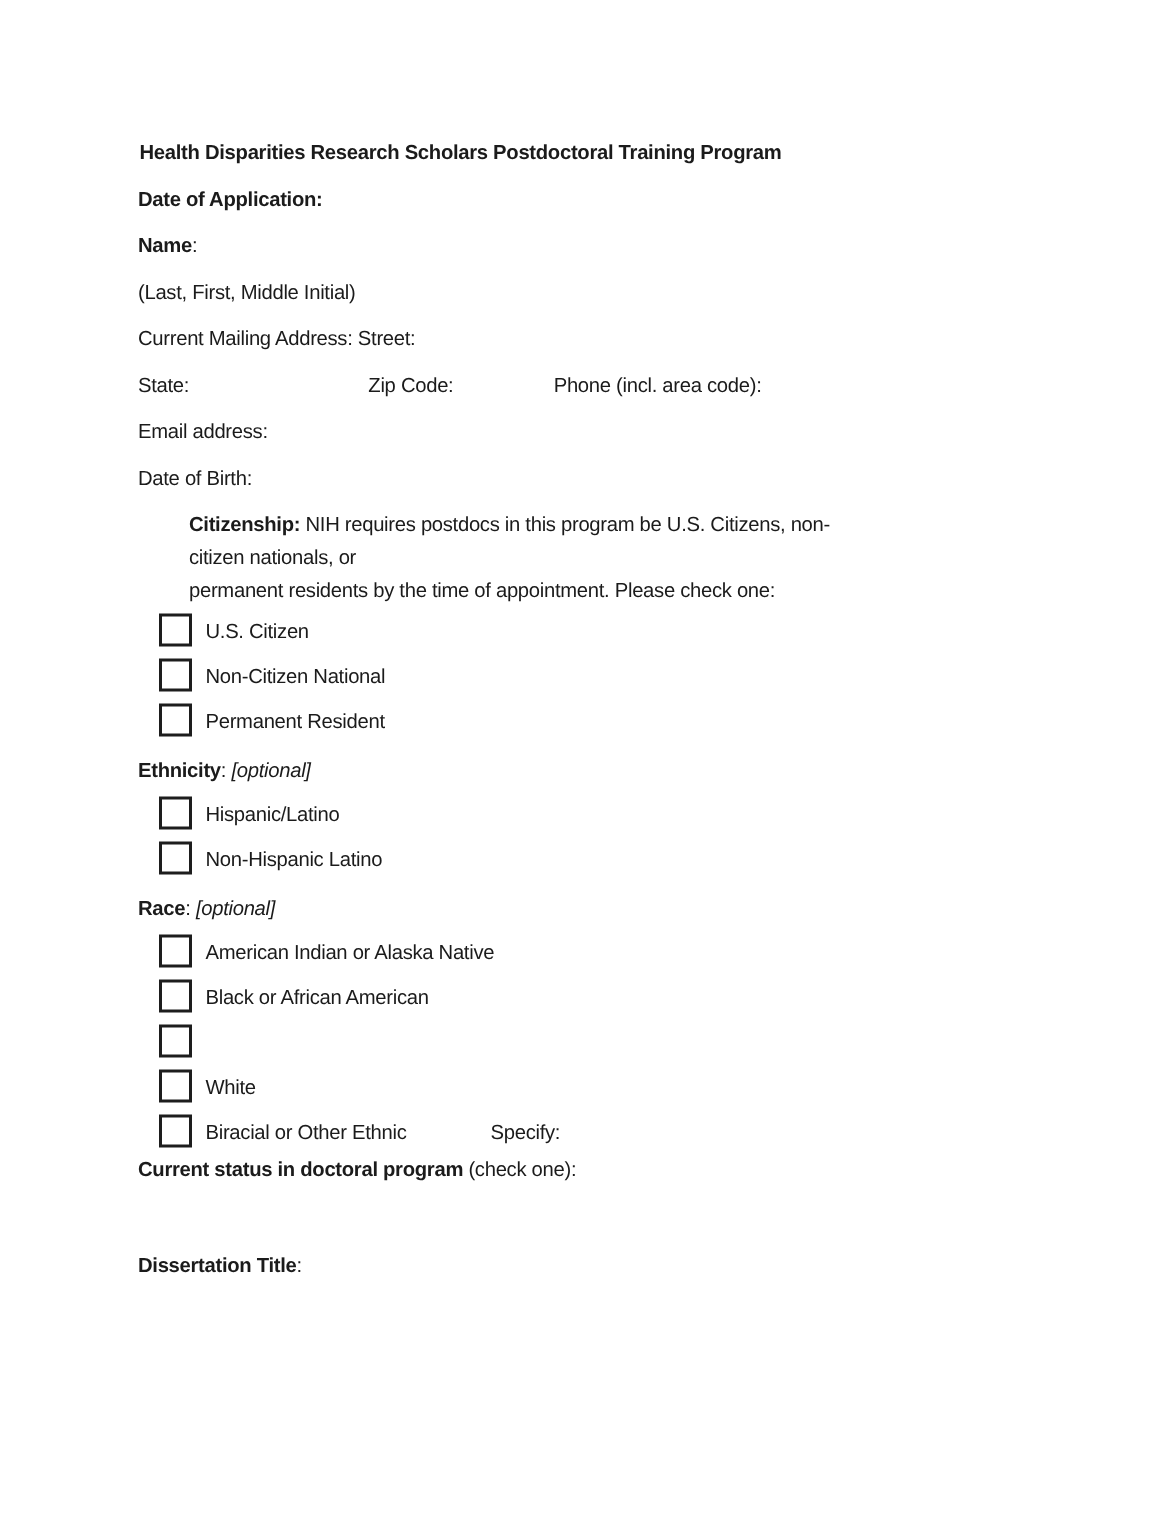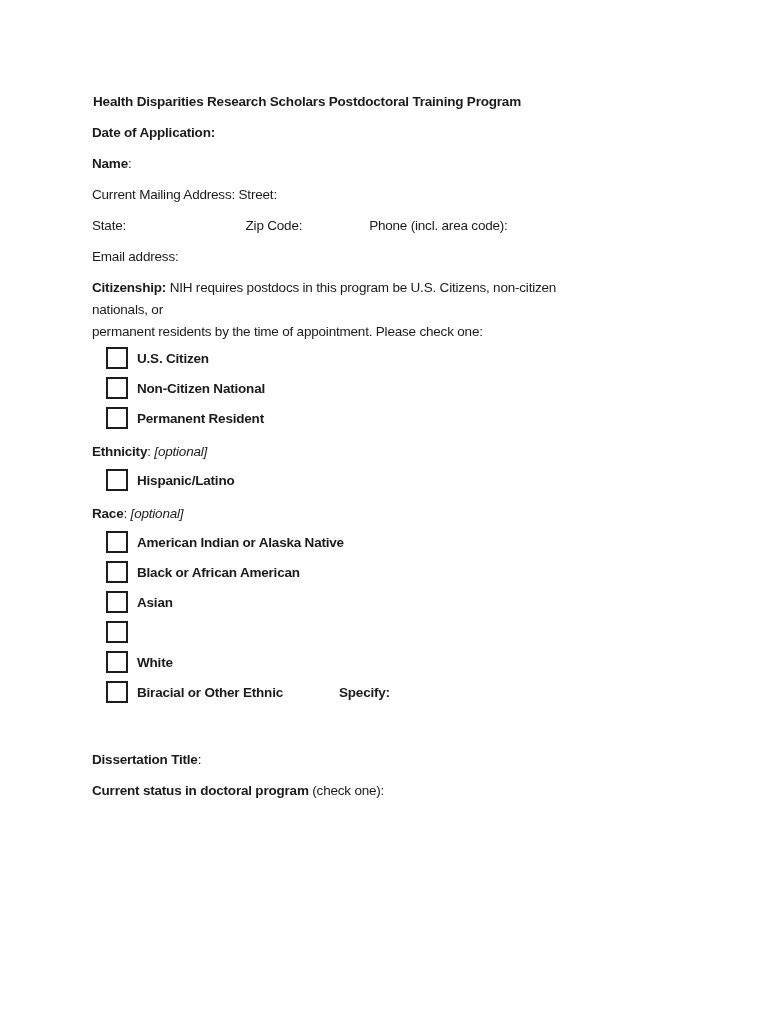--- a/index.html
+++ b/index.html
@@ -16,22 +16,22 @@
   .header-line {
     line-height: 22px;
     margin-bottom: 9px;
     text-align: center;
     font-weight: bold;
   }
   .content { padding-left: 92px; padding-right: 44px; }
   .line { line-height: 22px; margin-bottom: 9px; }
   b { font-weight: bold; }
   .pre { white-space: pre-line; }
-  .para-citizenship { line-height: 22px; margin-bottom: 0; }
-  .chk-row { height: 30px; display: flex; align-items: center; padding-left: 14px; font-weight: bold; }
+  .para-citizenship { line-height: 22px; margin-bottom: 0; margin-left: 34px; }
+  .chk-row { height: 30px; display: flex; align-items: center; padding-left: 14px; }
   .cb {
     display: inline-block;
     width: 22px; height: 22px;
     border: 2px solid #1d1d1d;
     background: #ffffff;
     margin-right: 9px;
     flex: 0 0 auto;
     cursor: pointer;
   }
   .section-head { line-height: 22px; margin-top: 8px; margin-bottom: 2px; }
@@ -48,31 +48,33 @@
 <div class="page">
 
   <div class="header-line">Health Disparities Research Scholars Postdoctoral Training Program</div>
 
   <div class="content">
 
     <div class="line"><b>Date of Application:</b></div>
 
     <div class="line"><b>Name</b><span>:</span></div>
 
+    <div class="line">(Last, First, Middle Initial)</div>
 
     <div class="line">Current Mailing Address: Street:</div>
 
     <div class="line">
       <span class="inline-col w150">State:</span>
       <span class="inline-col w120">Zip Code:</span>
       <span class="inline-col">Phone (incl. area code):</span>
     </div>
 
     <div class="line">Email address:</div>
 
+    <div class="line">Date of Birth:</div>
 
     <div class="para-citizenship"><b>Citizenship:</b><span class="pre"> NIH requires postdocs in this program be U.S. Citizens, non-citizen nationals, or
 permanent residents by the time of appointment. Please check one:</span></div>
 
     <div class="chk-row">
       <span class="cb"></span>
       <span>U.S. Citizen</span>
     </div>
     <div class="chk-row">
       <span class="cb"></span>
@@ -82,46 +84,46 @@
       <span class="cb"></span>
       <span>Permanent Resident</span>
     </div>
 
     <div class="section-head"><b>Ethnicity</b><span>: </span><i>[optional]</i></div>
 
     <div class="chk-row">
       <span class="cb"></span>
       <span>Hispanic/Latino</span>
     </div>
+    <div class="chk-row">
+      <span class="cb"></span>
+      <span>Non-Hispanic Latino</span>
+    </div>
 
     <div class="section-head"><b>Race</b><span>: </span><i>[optional]</i></div>
 
     <div class="chk-row">
       <span class="cb"></span>
       <span>American Indian or Alaska Native</span>
     </div>
     <div class="chk-row">
       <span class="cb"></span>
       <span>Black or African American</span>
-    </div>
-    <div class="chk-row">
-      <span class="cb"></span>
-      <span>Asian</span>
     </div>
     <div class="chk-row">
       <span class="cb"></span>
     </div>
     <div class="chk-row">
       <span class="cb"></span>
       <span>White</span>
     </div>
     <div class="chk-row">
       <span class="cb"></span>
       <span>Biracial or Other Ethnic</span>
       <span class="specify">Specify:</span>
     </div>
 
+    <div class="line"><b>Current status in doctoral program</b><span> (check one):</span></div>
+
     <div class="line gap-top"><b>Dissertation Title</b><span>:</span></div>
-
-    <div class="line"><b>Current status in doctoral program</b><span> (check one):</span></div>
 
   </div>
 </div>
 
 </body></html>

